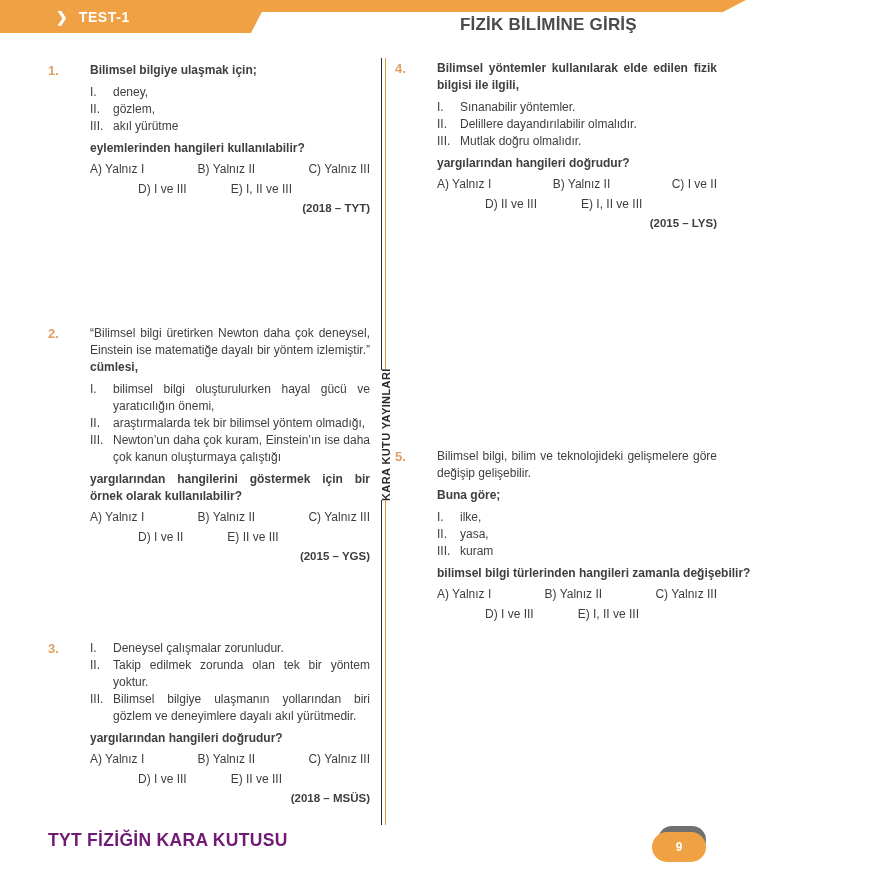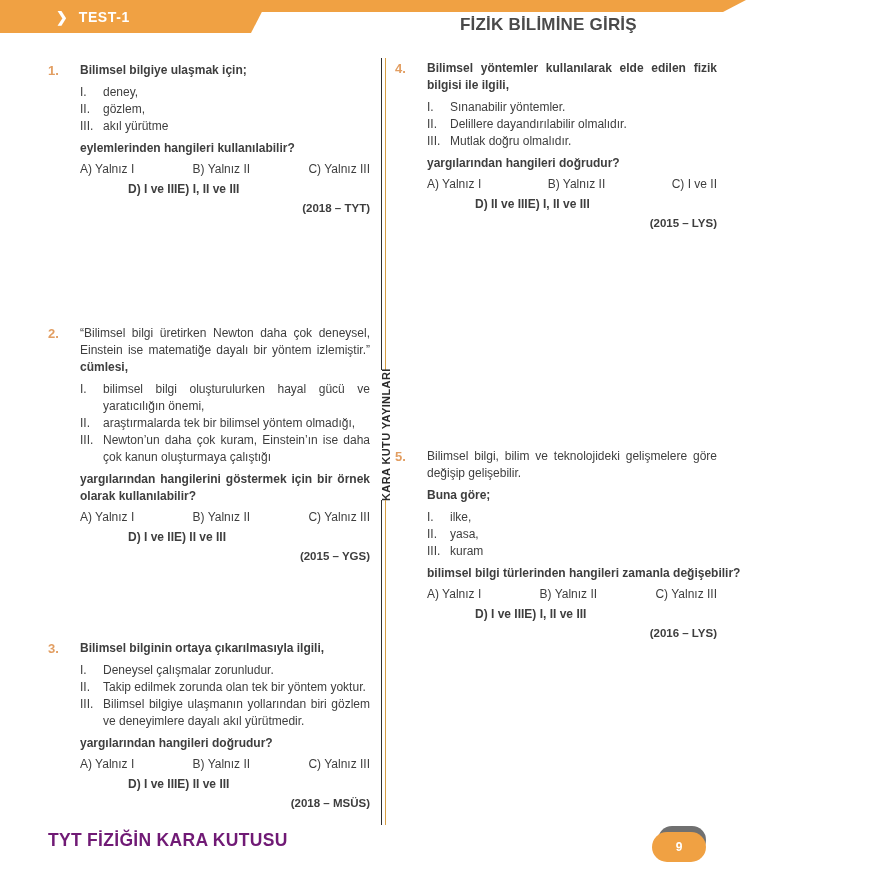--- a/index.html
+++ b/index.html
@@ -18,32 +18,32 @@
               color:#4a4a4a;letter-spacing:.2px;}
 
   
   .col{position:absolute;top:0;width:322px;height:826px;}
   .col-left{left:48px;}
   .col-right{left:395px;}
   .question{position:absolute;left:0;width:100%;font-size:12px;line-height:17px;}
   .q1{top:62px;}.q2{top:325px;}.q3{top:640px;}
   .q4{top:60px;}.q5{top:448px;}
   .qnum{position:absolute;left:0;top:0;font-weight:bold;color:#e29e62;font-size:13px;}
-  .qbody{margin-left:32px;}
+  .qbody{margin-left:42px;}
   .stem{margin:0 0 5px;text-align:justify;}
   .stem .b,.b{font-weight:bold;}
   .items{margin:0 0 5px;}
   .item{display:flex;}
   .rn{flex:0 0 23px;}
   .itx{flex:1;text-align:justify;}
   .ask{margin:0 0 4px;font-weight:bold;text-align:justify;}
   .ask.nowrap{white-space:nowrap;text-align:left;}
   .opts{display:flex;margin:0 0 3px;line-height:17px;}
   .opts.row1{justify-content:space-between;}
-  .opts.row2{padding-left:48px;margin-bottom:2px;font-weight:bold;}
+  .opts.row2{padding-left:48px;gap:44px;margin-bottom:2px;}
   .tag{text-align:right;font-weight:bold;font-size:11.5px;}
 
   
   .divider{position:absolute;left:381px;top:0;width:18px;height:876px;}
   .seg{position:absolute;left:0;width:5px;box-sizing:border-box;
        border-left:1.5px solid #2e2e2e;border-right:1.5px solid #d89e44;}
   .seg-top{top:58px;height:312px;}
   .seg-bottom{top:500px;height:325px;}
   .publisher{position:absolute;left:-5px;top:371px;height:128px;width:20px;
              writing-mode:vertical-rl;transform:rotate(180deg);
@@ -134,21 +134,20 @@
           <span class="opt">D) I ve II</span>
           <span class="opt">E) II ve III</span>
         </div>
         <div class="tag">(2015 – YGS)</div>
       </div>
     </article>
 
     <article class="question q3">
       <div class="qnum">3.</div>
       <div class="qbody">
-        <p class="stem"><span class="b">Bilimsel bilginin ortaya çıkarılmasıyla ilgili,</span></p>
         <div class="items">
           <div class="item">
             <span class="rn">I.</span>
             <span class="itx">Deneysel çalışmalar zorunludur.</span>
           </div>
           <div class="item">
             <span class="rn">II.</span>
             <span class="itx">Takip edilmek zorunda olan tek bir yöntem yoktur.</span>
           </div>
           <div class="item">
@@ -234,21 +233,20 @@
         <p class="ask nowrap">bilimsel bilgi türlerinden hangileri zamanla değişebilir?</p>
         <div class="opts row1">
           <span class="opt">A) Yalnız I</span>
           <span class="opt">B) Yalnız II</span>
           <span class="opt">C) Yalnız III</span>
         </div>
         <div class="opts row2">
           <span class="opt">D) I ve III</span>
           <span class="opt">E) I, II ve III</span>
         </div>
-        <div class="tag">(2016 – LYS)</div>
       </div>
     </article>
 
   </section>
 
   <div class="book-title">TYT FİZİĞİN KARA KUTUSU</div>
   <div class="page-badge">
     <span class="badge-shadow"></span>
     <span class="badge-pill">
       <span>9</span>

